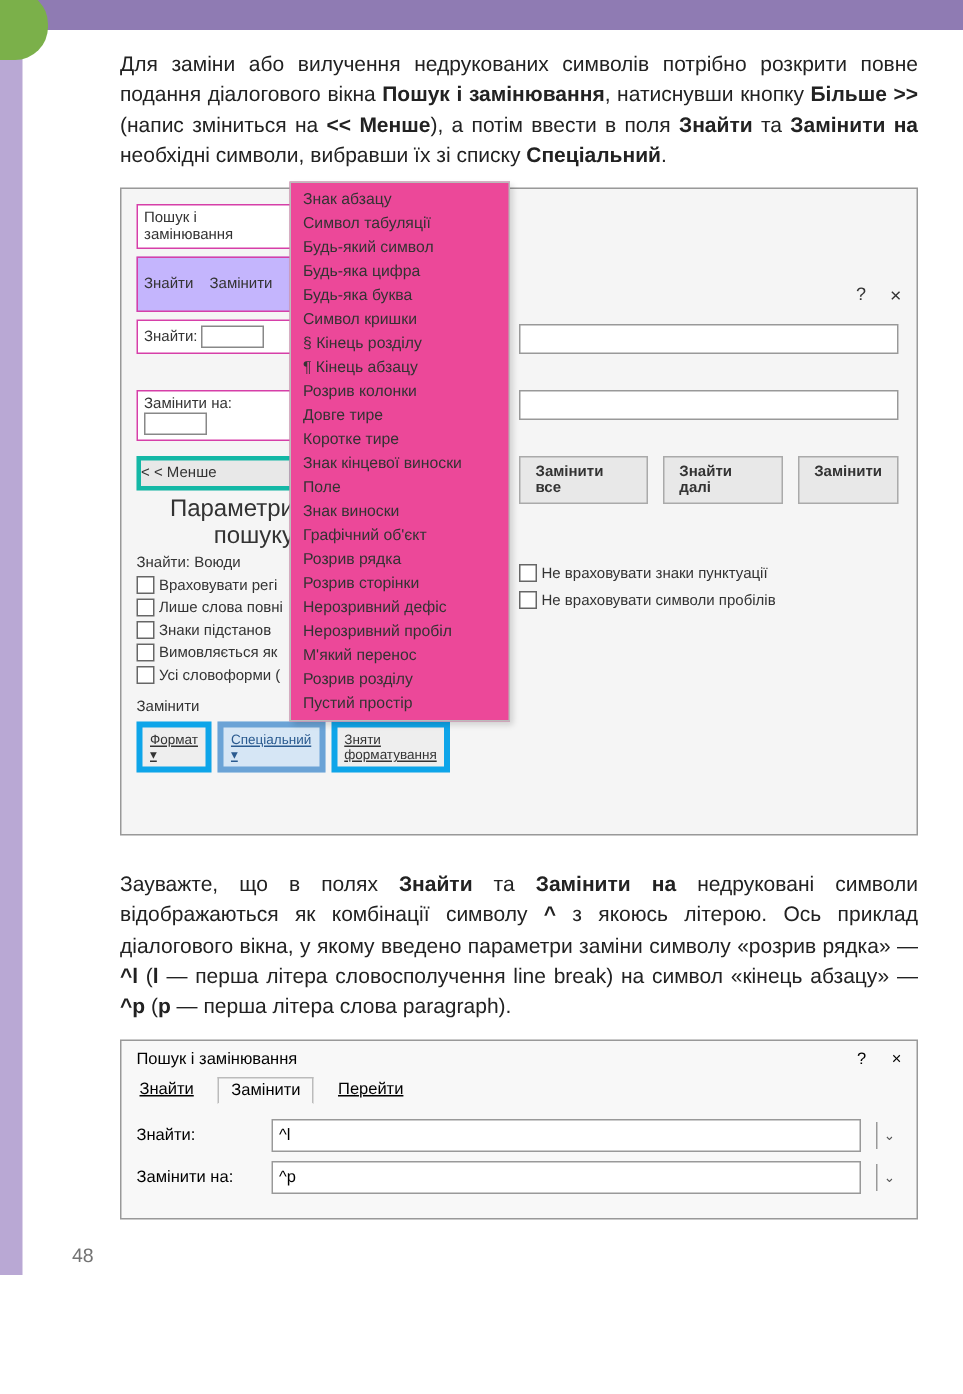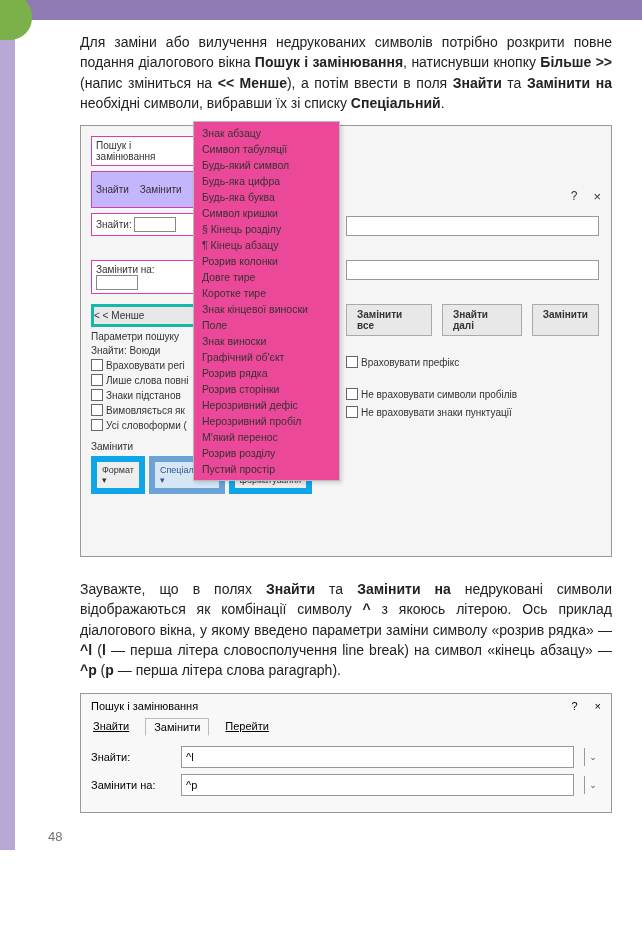--- a/index.html
+++ b/index.html
@@ -92,31 +92,32 @@
     font-size: 10px;
   }
   .less-btn {
     border: 3px solid #14b8a6;
     background: #e8e8e8;
     text-align: left;
     padding: 3px 0;
     font-size: 10px;
     margin-top: 10px;
   }
-  .params-label { font-size: 10px; margin-top: 4px; }
+  .params-label { font-size: 16px; margin-top: 4px; text-align: right; }
   .search-row { font-size:10px; margin-top:3px; }
   .chk-row { font-size:10px; margin-top:3px; display:flex; align-items:center; gap:3px; }
   .chk-row .ck { width:10px; height:10px; border:1px solid #666; display:inline-block; background:#fff; }
   .replace-label { font-size:10px; margin-top:10px; }
   .btn-row { display:flex; gap:4px; margin-top:4px; }
   .sbtn {
-    border:6px solid #0ea5e9;
+    border:4px solid #0ea5e9;
     background:#eee;
     font-size:9px;
     padding:3px 5px;
+    text-decoration:underline;
   }
   .sbtn.blue { background:#d6e6f5; border-color:#6ba3d6; color:#2a5a8f; }
 
   
   .special-list {
     position: absolute;
     left: 112px; top: -5px;
     width: 145px;
     background: #ec4899;
     border: 1px solid #bbb;
@@ -268,32 +269,28 @@
 
   <div class="d1-right">
     <div class="wide-input"></div>
     <div class="wide-input"></div>
     <div class="btns-mid">
       <div class="dbtn">Замінити все</div>
       <div class="dbtn">Знайти далі</div>
       <div class="dbtn">Замінити</div>
     </div>
     <div class="chk-col">
-      <div class="chk-row">
-          <span class="ck"></span>
-          <span>Враховувати префікс</span>
-        </div>
       <div style="height:14px;"></div>
       <div class="chk-row">
           <span class="ck"></span>
-          <span>Не враховувати символи пробілів</span>
+          <span>Не враховувати знаки пунктуації</span>
         </div>
       <div class="chk-row">
           <span class="ck"></span>
-          <span>Не враховувати знаки пунктуації</span>
+          <span>Не враховувати символи пробілів</span>
         </div>
     </div>
   </div>
 </div>
 
 <div class="body-text">
   <span>Зауважте, що в полях </span><b>Знайти</b><span> та </span><b>Замінити на</b><span> недруковані символи відображаються як комбінації символу </span><b>^</b><span> з якоюсь літерою. Ось приклад діалогового вікна, у якому введено параметри заміни символу «розрив рядка» — </span><b>^l</b><span> (</span><b>l</b><span> — перша літера словосполучення line break) на символ «кінець абзацу» — </span><b>^p</b><span> (</span><b>p</b><span> — перша літера слова paragraph).</span>
 </div>
 
 <div class="dialog2">

